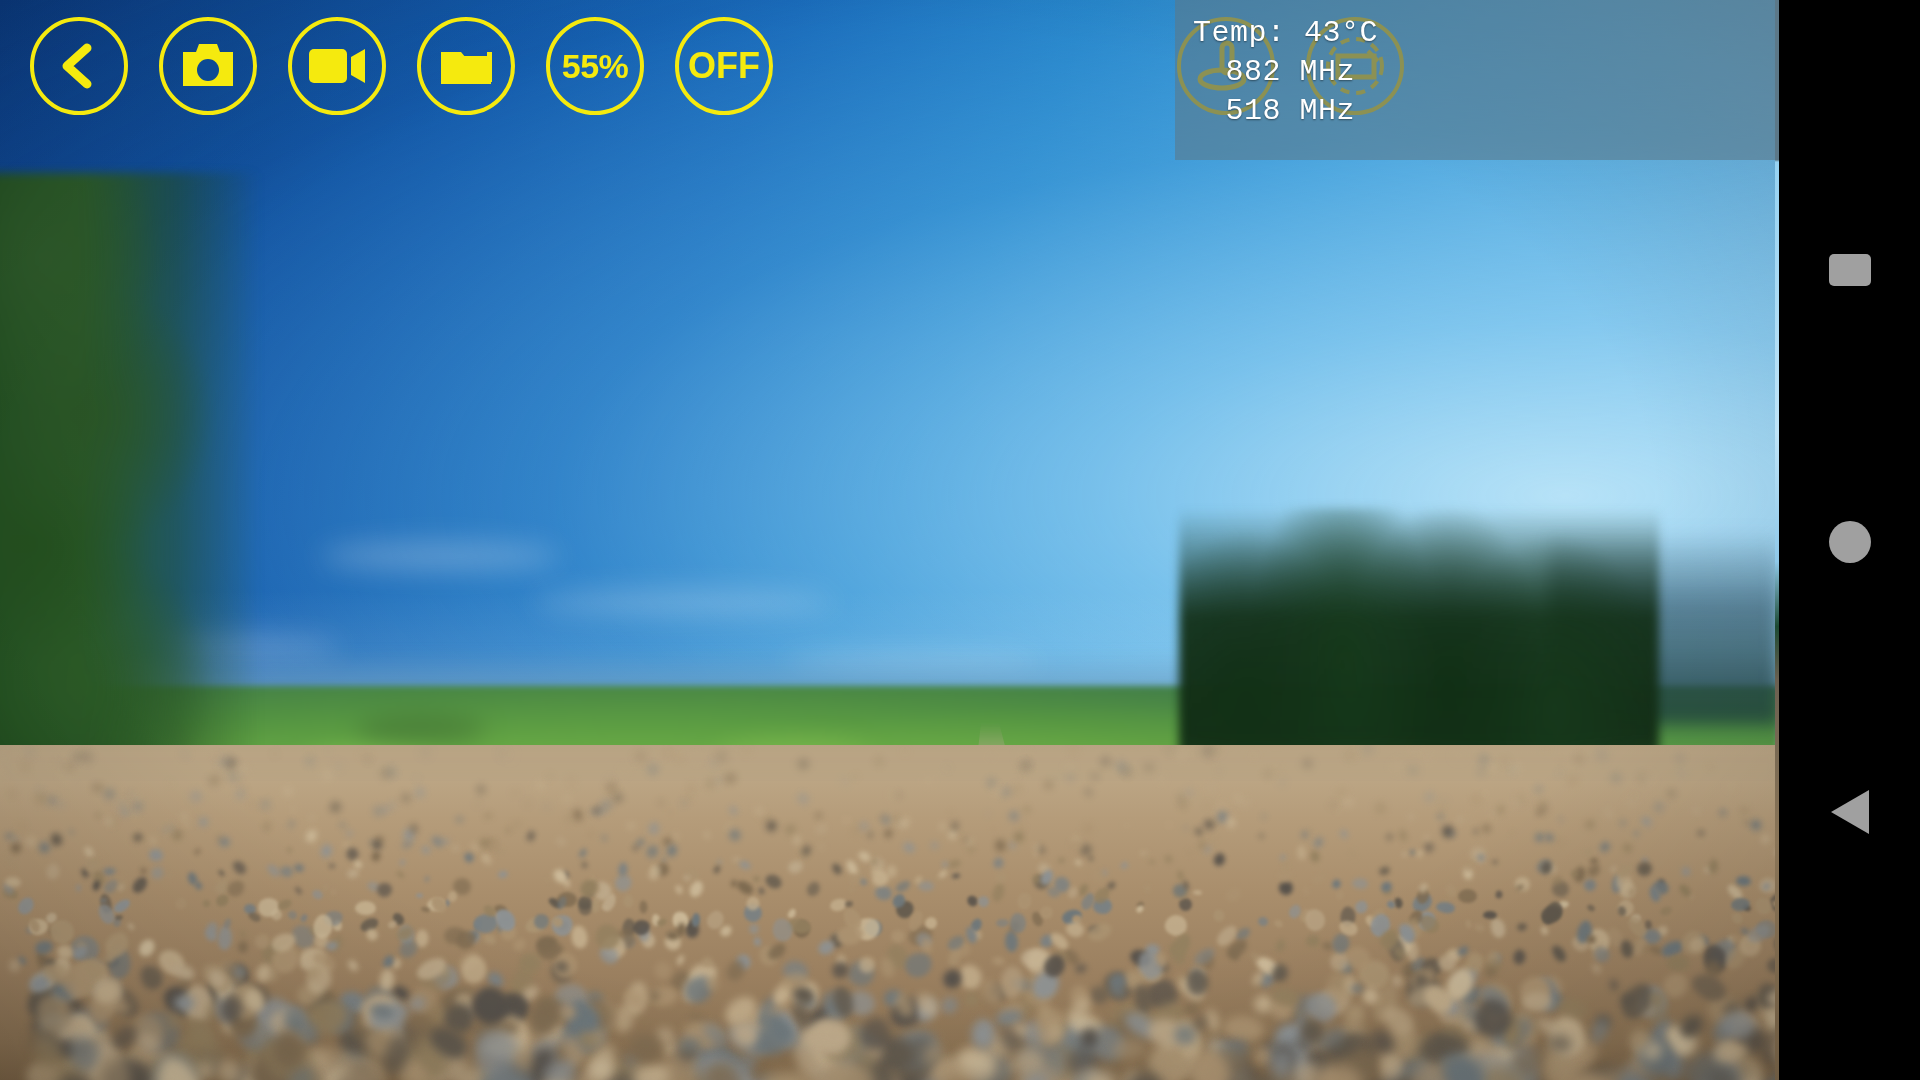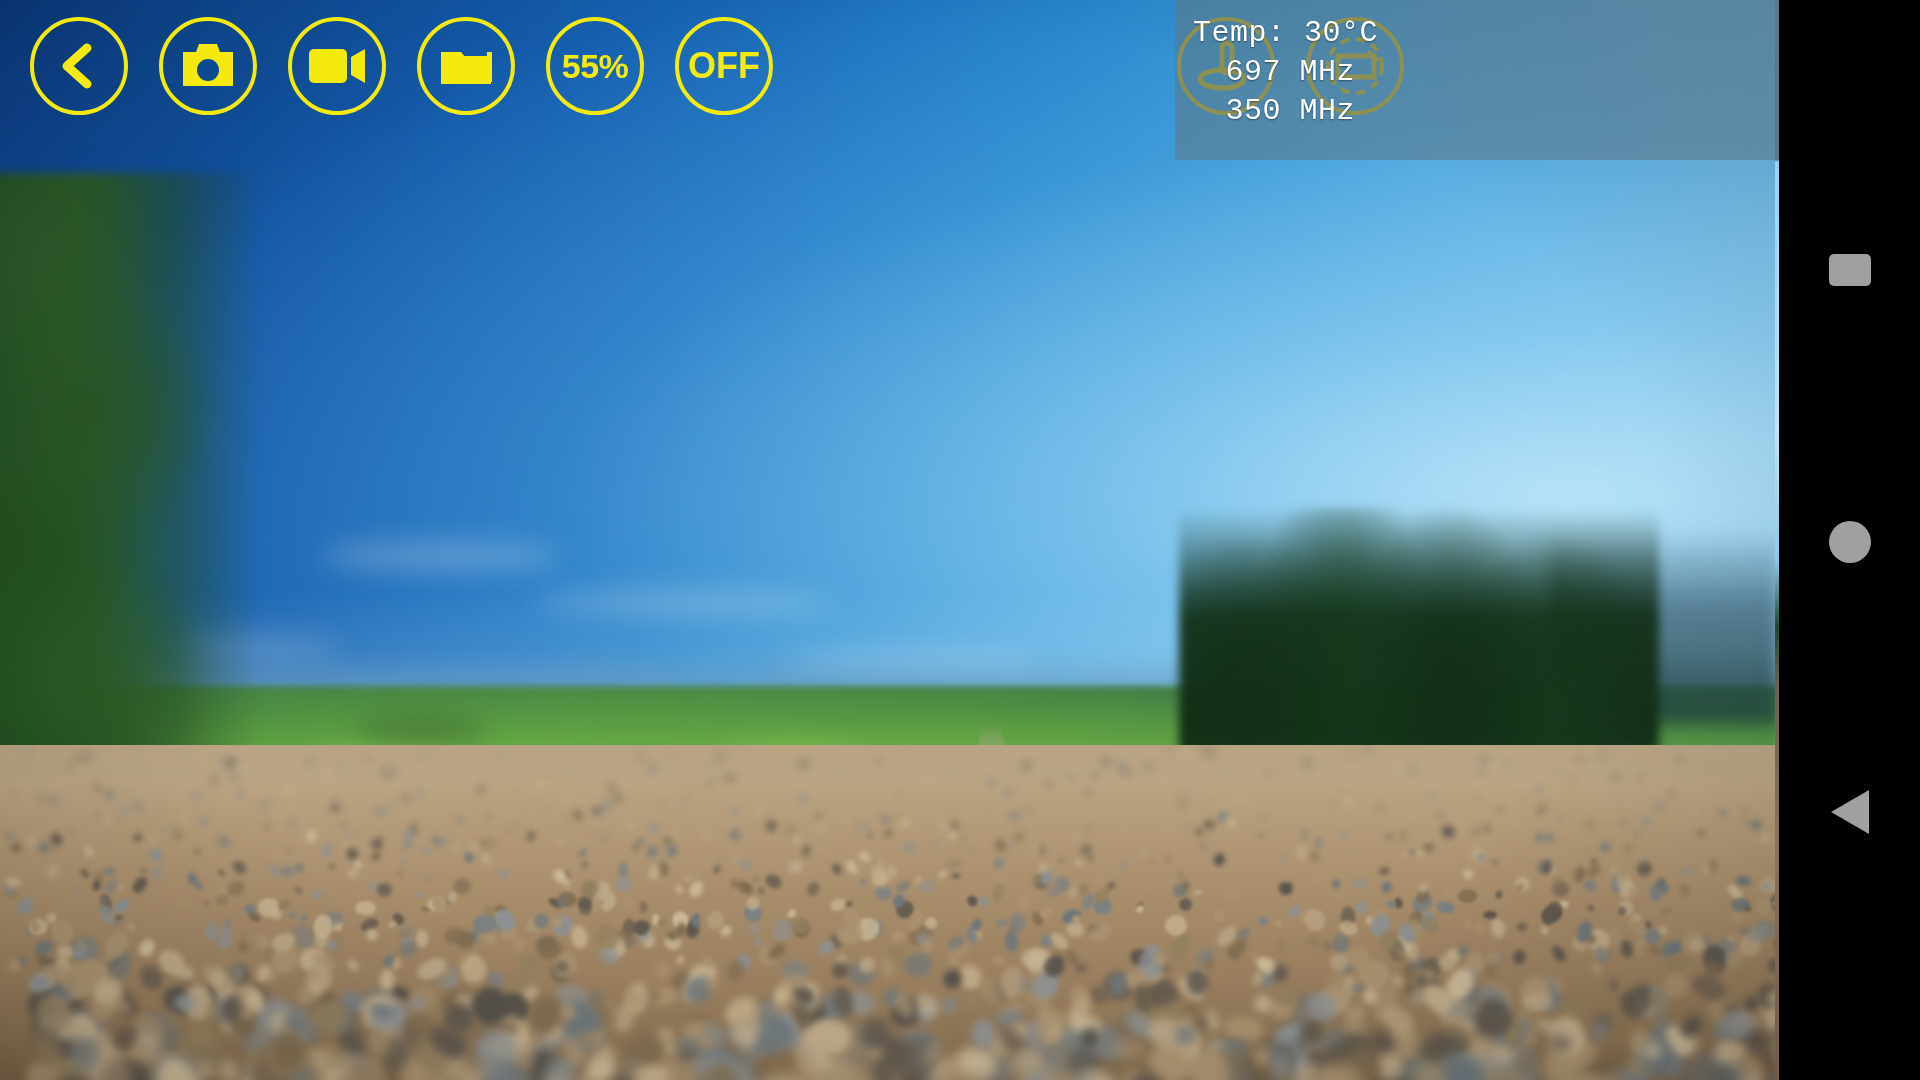--- a/index.html
+++ b/index.html
@@ -1985,28 +1985,28 @@
       <span class="tool-text">55%</span>
     </div>
 
     <div class="tool-btn">
       <span class="tool-text off">OFF</span>
     </div>
 
   </div>
 
   <div class="stats-panel">
-    <div class="stats-line">Temp: 30°C</div>
+    <div class="stats-line">Temp: 43°C</div>
 
     <div class="stats-line stats-row">
-      <span class="col-b">697 MHz</span>
+      <span class="col-b">882 MHz</span>
     </div>
 
     <div class="stats-line stats-row">
-      <span class="col-b">350 MHz</span>
+      <span class="col-b">518 MHz</span>
     </div>
   </div>
 
   <div class="edge-sliver"></div>
 
   <div class="navbar">
     <div class="nav-btn" id="nav-recents">
       <div class="nav-square"></div>
     </div>
     <div class="nav-btn" id="nav-home">

